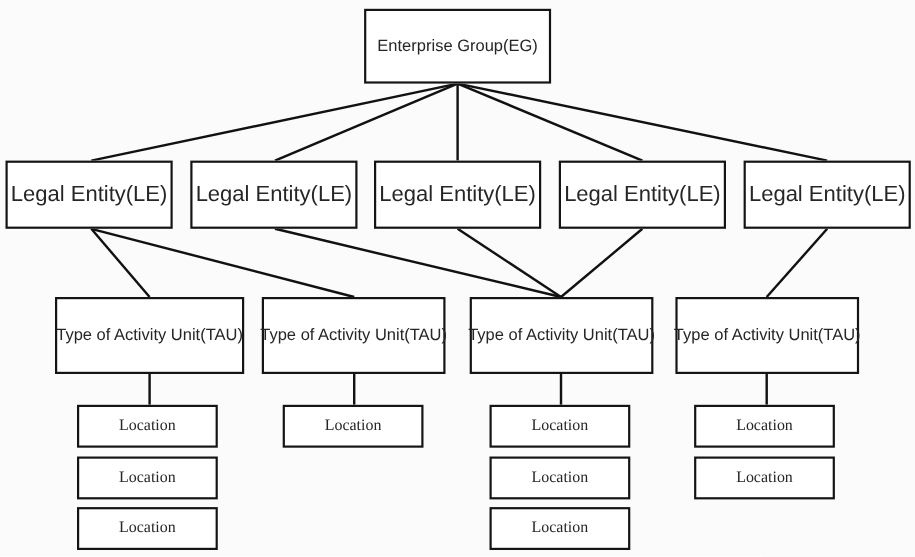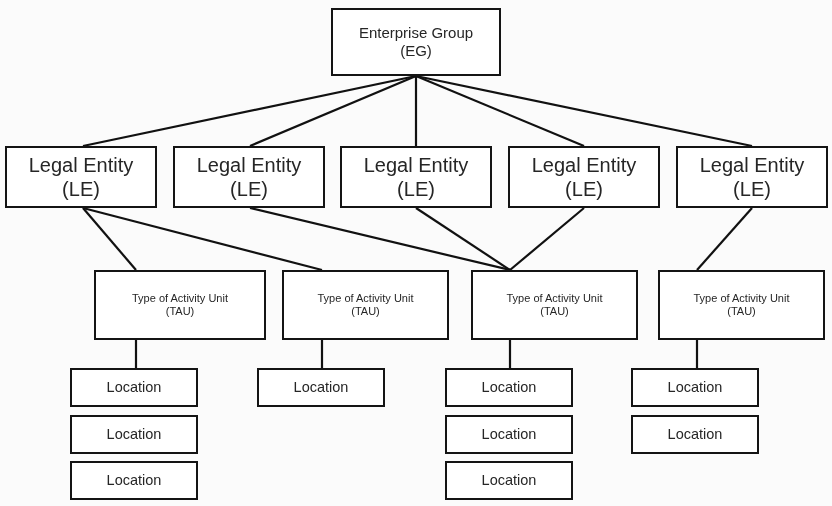--- a/index.html
+++ b/index.html
@@ -22,36 +22,35 @@
     width: 832px;
     height: 506px;
     pointer-events: none;
   }
   .node {
     position: absolute;
     box-sizing: border-box;
     background: #ffffff;
     border: 2px solid #141414;
     display: flex;
-    flex-direction: column;
     align-items: center;
     justify-content: center;
     color: #262626;
     text-align: right;
     line-height: 1.22;
     z-index: 2;
   }
   .node .l1, .node .l2 {
     display: block;
     white-space: nowrap;
   }
   .node-eg { font-size: 15px; }
   .node-le { font-size: 20px; }
-  .node-tau { font-size: 11px; margin-left: 44px; }
-  .node-loc { font-size: 14.5px; }
+  .node-tau { font-size: 15px; }
+  .node-loc { font-size: 14.5px; font-family: Liberation Serif, serif; }
 </style>
 </head>
 <body>
 
 <div id="canvas">
   <svg id="edges" viewBox="0 0 832 506" width="832" height="506">
       <g>
         <line x1="416" y1="76" x2="83" y2="146" stroke="#111111" stroke-width="2.2" shape-rendering="geometricPrecision"></line>
         <line x1="416" y1="76" x2="250" y2="146" stroke="#111111" stroke-width="2.2" shape-rendering="geometricPrecision"></line>
         <line x1="416" y1="76" x2="416" y2="146" stroke="#111111" stroke-width="2.2" shape-rendering="geometricPrecision"></line>

